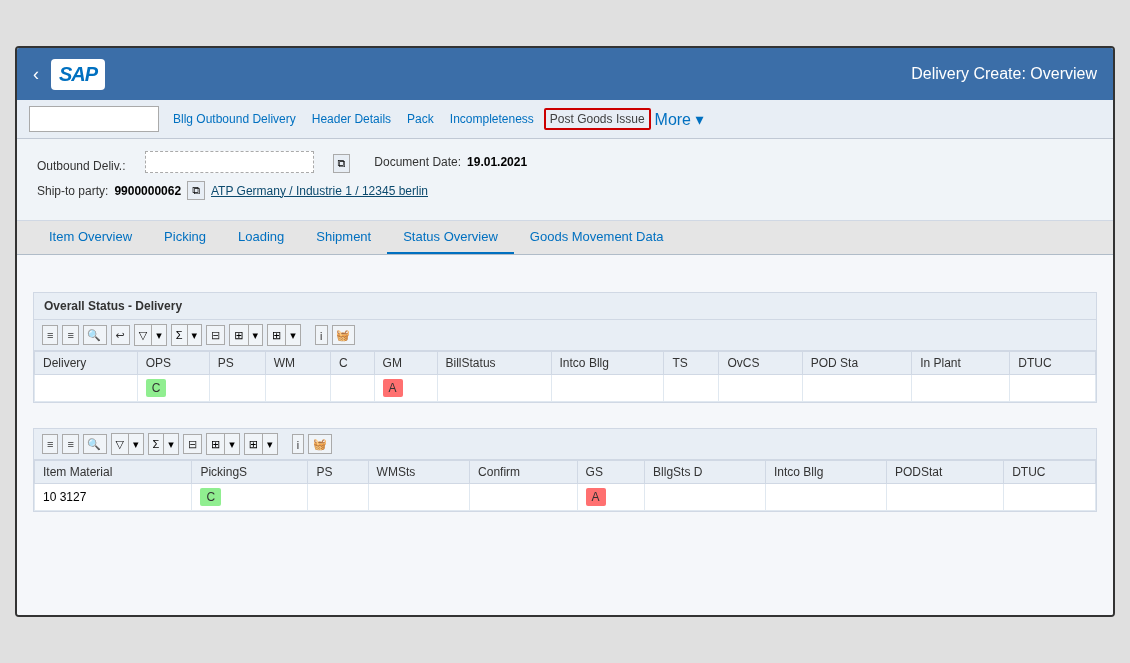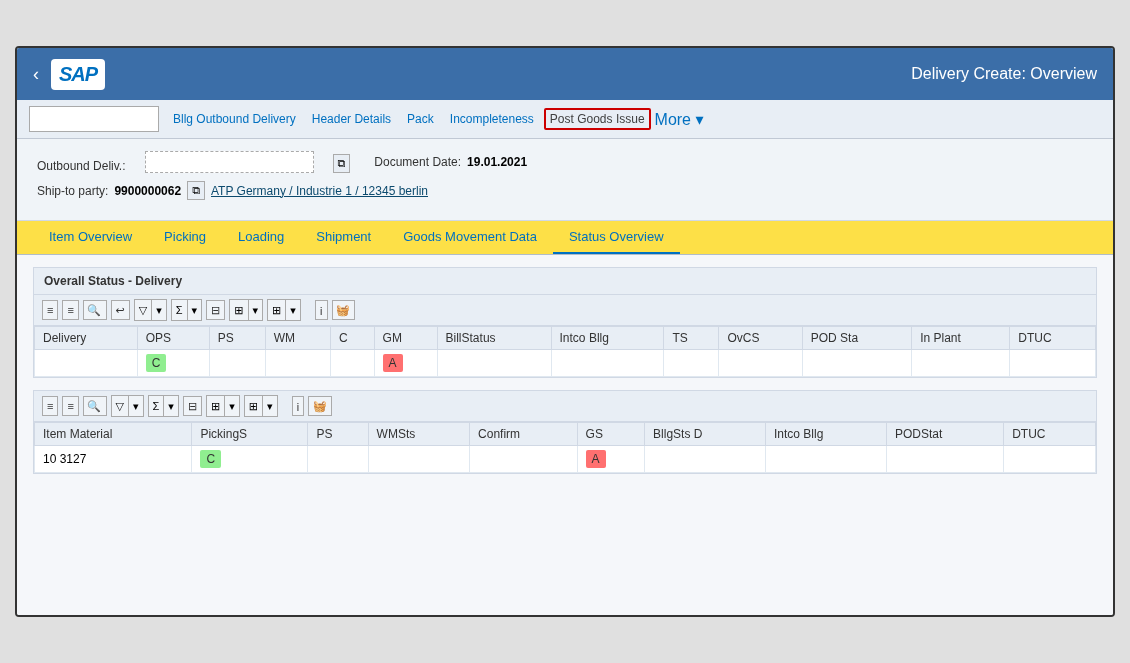--- a/index.html
+++ b/index.html
@@ -26,29 +26,29 @@
     
     .form-area { background: #f0f4f8; padding: 12px 20px; border-bottom: 1px solid #d0d8e4; }
     .form-row { display: flex; align-items: center; gap: 24px; margin-bottom: 8px; }
     .form-label { color: #333; font-size: 12px; text-align: right; }
     .form-input-sm { border: 1px dashed #aaa; background: #fff; padding: 2px 6px; font-size: 12px; height: 22px; min-width: 80px; }
     .copy-icon { border: 1px solid #aaa; background: #e8eef5; padding: 2px 4px; cursor: pointer; font-size: 11px; }
     .form-static { font-size: 12px; font-weight: bold; }
     .form-desc { font-size: 12px; color: #0c4a6e; text-decoration: underline; }
 
     
-    .tabs { background: #fde047; border-bottom: 1px solid #b0bcc8; padding: 0 16px; display: flex; align-items: flex-end; gap: 0; }
+    .tabs { background: #e5e5e5; border-bottom: 1px solid #b0bcc8; padding: 0 16px; display: flex; align-items: flex-end; gap: 0; }
     .tab { padding: 8px 16px; font-size: 13px; color: #0070c0; cursor: pointer; border-bottom: 2px solid transparent; }
     .tab.active { color: #0070c0; border-bottom: 2px solid #0070c0; font-weight: normal; }
 
     
     .content { padding: 12px 16px; background: #f5f7fa; min-height: 360px; }
 
     
-    .section { background: #fdba74; border: 1px solid #d0d8e4; margin-bottom: 12px; }
+    .section { background: #fdba74; border: 1px solid #d0d8e4; margin-bottom: 12px; margin-top: 25px; }
     .section-title { font-size: 12px; font-weight: bold; color: #333; padding: 6px 10px; background: #e8eef5; border-bottom: 1px solid #d0d8e4; }
 
     
     .table-toolbar { padding: 4px 8px; background: #e8eef5; border-bottom: 1px solid #d0d8e4; display: flex; align-items: center; gap: 4px; }
     .tb-btn { border: 1px solid #aaa; background: #f0f4f8; padding: 1px 4px; font-size: 11px; cursor: pointer; height: 20px; display: flex; align-items: center; color: #333; }
     .tb-btn-group { display: flex; border: 1px solid #aaa; }
     .tb-btn-group .tb-part { border: none; background: #f0f4f8; padding: 1px 4px; font-size: 11px; cursor: pointer; height: 20px; display: flex; align-items: center; }
     .tb-btn-group .tb-part + .tb-part { border-left: 1px solid #aaa; }
     .tb-sep { width: 6px; }
 
@@ -112,22 +112,22 @@
         <span class="form-desc">ATP Germany / Industrie 1 / 12345 berlin</span>
       </div>
     </div>
   </div>
 
   <div class="tabs">
     <div class="tab">Item Overview</div>
     <div class="tab">Picking</div>
     <div class="tab">Loading</div>
     <div class="tab">Shipment</div>
+    <div class="tab active">Status Overview</div>
     <div class="tab">Goods Movement Data</div>
-    <div class="tab active">Status Overview</div>
   </div>
 
   <div class="content">
 
     <div class="section">
       <div class="section-title">Overall Status - Delivery</div>
       <div class="table-toolbar">
         <button class="tb-btn">≡</button>
         <button class="tb-btn">≡</button>
         <button class="tb-btn">🔍</button>

